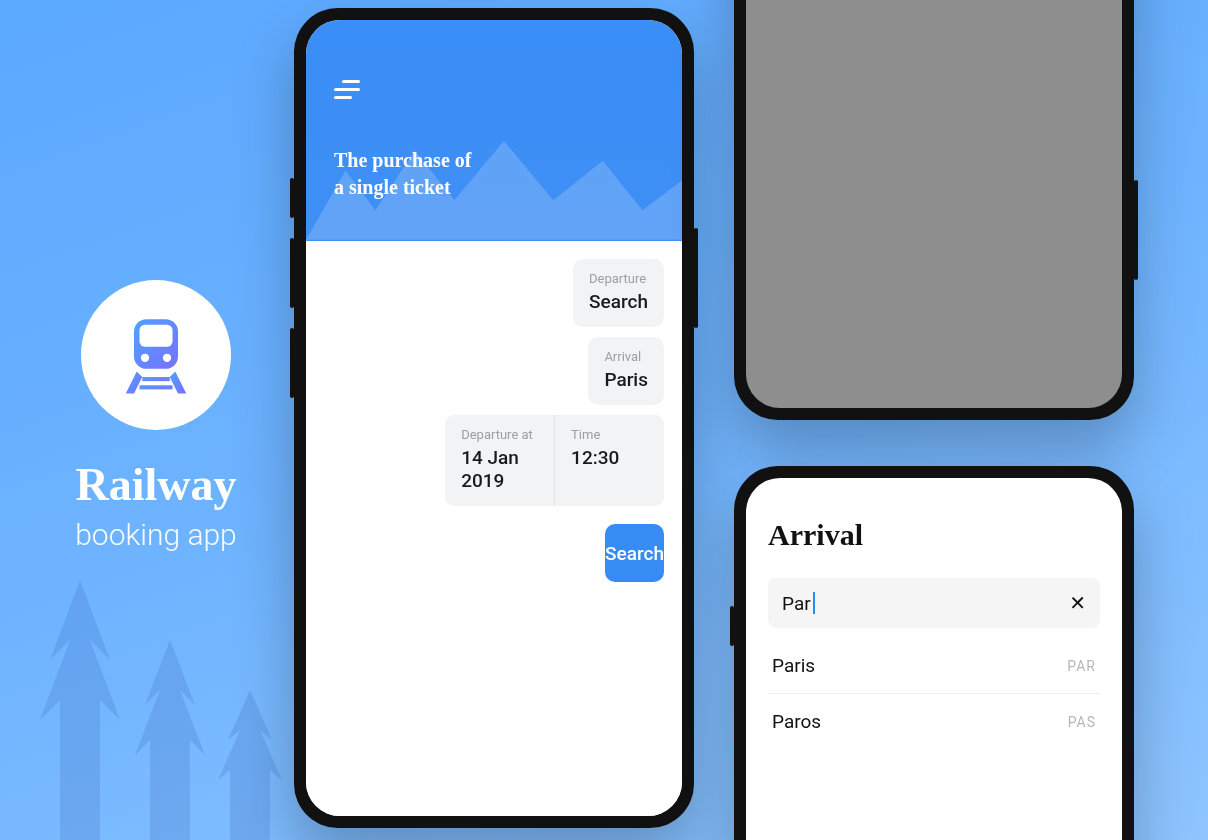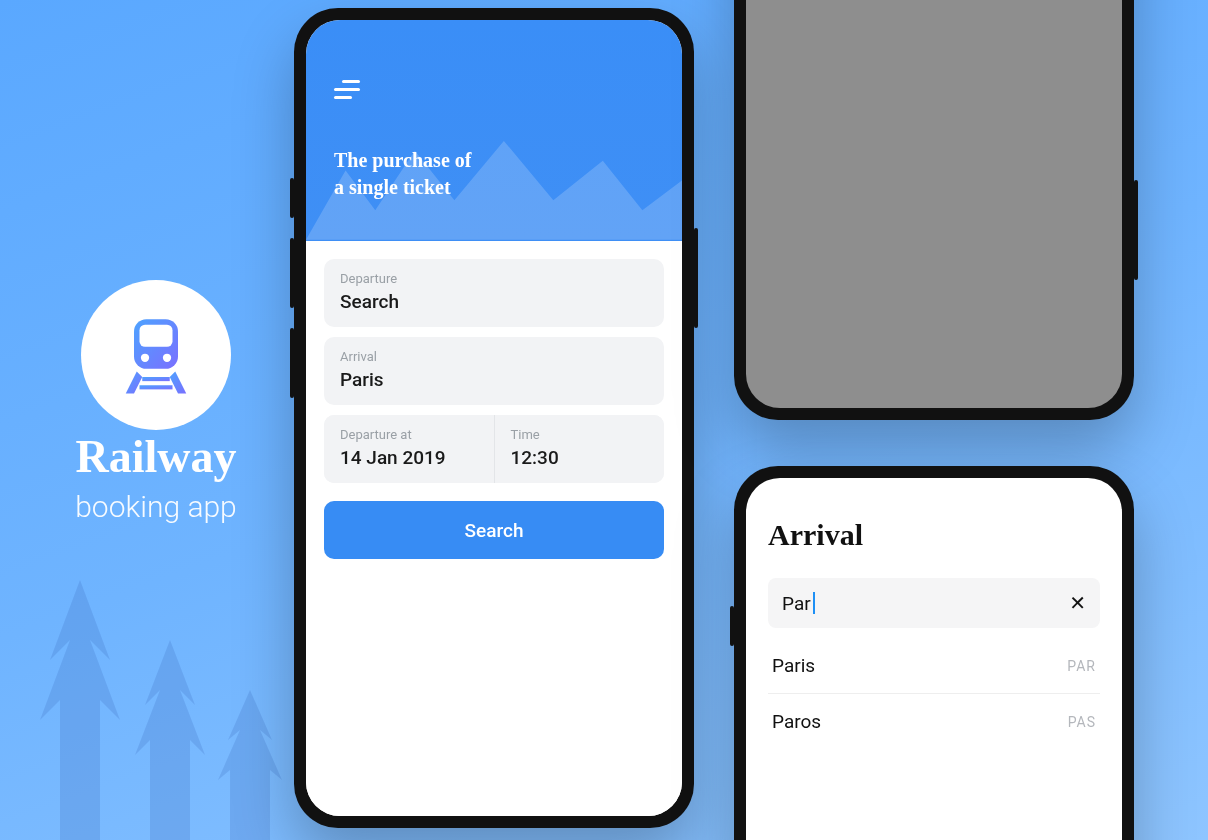--- a/index.html
+++ b/index.html
@@ -33,20 +33,21 @@
     color: #fff;
   }
   .brand .logo-circle {
     width: 150px; height: 150px;
     border-radius: 50%;
     background: #fff;
     display: flex; align-items: center; justify-content: center;
   }
   .brand .logo-circle svg { width: 88px; height: 88px; }
   .brand h1 {
+    margin-top: 28px;
     font-family: Georgia, "Times New Roman", serif;
     font-weight: 700;
     font-size: 46px;
     letter-spacing: 0;
   }
   .brand p {
     margin-top: 6px;
     font-size: 30px;
     font-weight: 300;
     opacity: 0.95;
@@ -106,21 +107,21 @@
     font-family: Georgia, "Times New Roman", serif;
     font-size: 20px;
     line-height: 1.35;
     font-weight: 700;
   }
 
   .form {
     padding: 18px;
     background: #fff;
     flex: 1;
-    display:flex; flex-direction:column; gap:10px;
+    display:flex; flex-direction:column; gap:10px;align-items:flex-end;
   }
   .field {
     background: #f2f3f5;
     border-radius: 10px;
     padding: 12px 16px 14px 16px;
     cursor: pointer;
   }
   .field .lbl { font-size: 13px; color: #9aa0a6; }
   .field .val { font-size: 19px; color: #1a1a1a; margin-top: 4px; font-weight: 500;}
   .row2 { display:flex; gap:0; background: #f2f3f5; border-radius:10px; overflow:hidden;}

